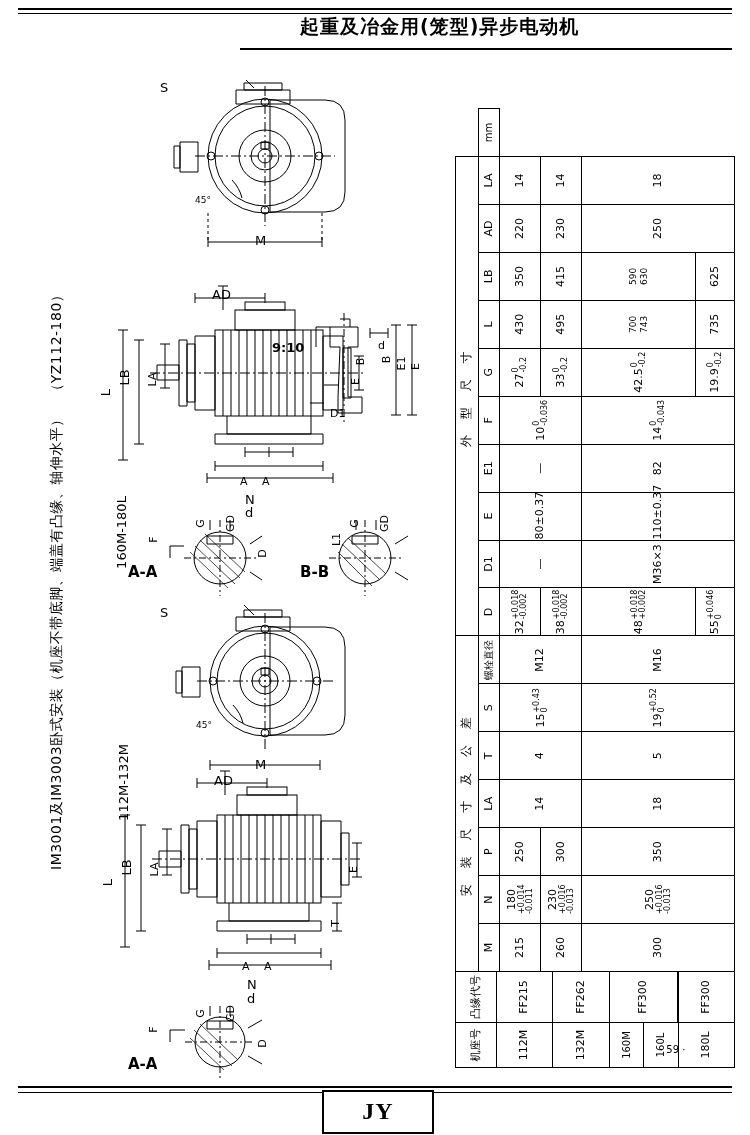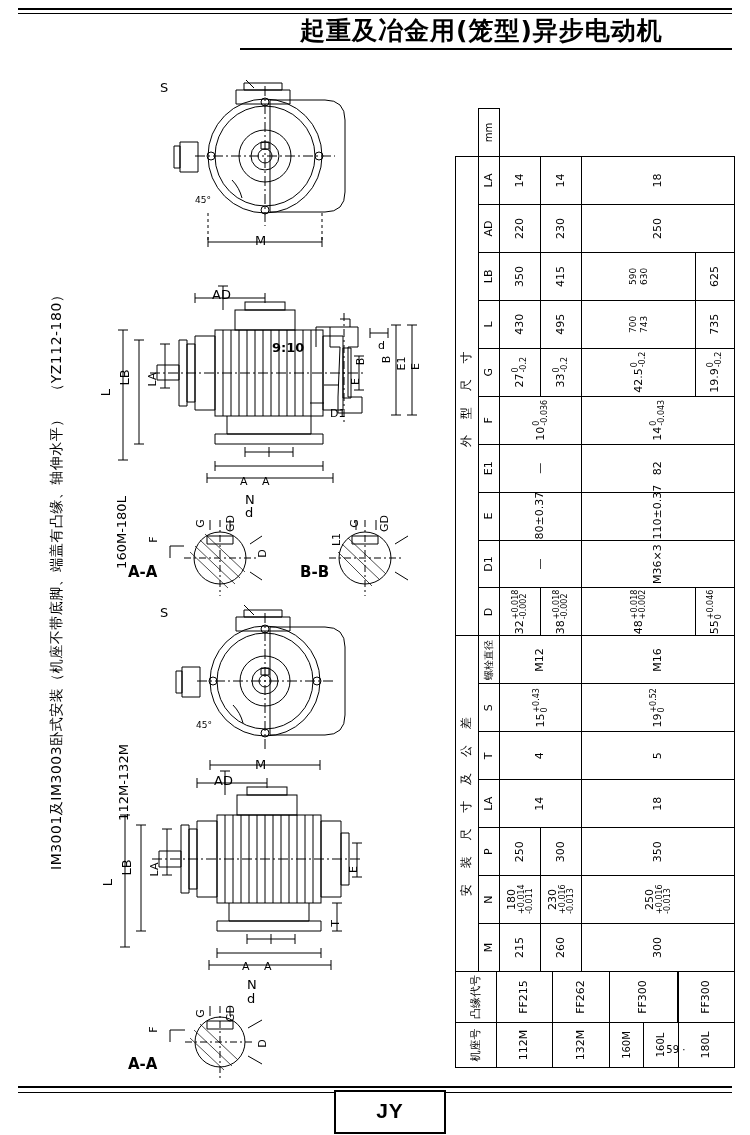--- a/index.html
+++ b/index.html
@@ -32,21 +32,21 @@
     position: absolute;
     left: 18px; top: 13px;
     width: 714px; height: 0;
     border-top: 1px solid #000;
   }
   .header-title {
     position: absolute;
     left: 300px; top: 14px;
     width: 432px;
     text-align: left;
-    font-size: 25px;
+    font-size: 19px;
     font-weight: bold;
     font-family: "DejaVu Sans", sans-serif;
     letter-spacing: 1px;
     white-space: nowrap;
   }
   .header-rule-bottom {
     position: absolute;
     left: 240px; top: 48px;
     width: 492px; height: 0;
     border-top: 2px solid #000;
@@ -60,28 +60,28 @@
     border-top: 2px solid #000;
   }
   .footer-rule2 {
     position: absolute;
     left: 18px; top: 1092px;
     width: 714px; height: 0;
     border-top: 1px solid #000;
   }
   .footer-logo {
     position: absolute;
-    left: 334px; top: 1090px;
+    left: 322px; top: 1090px;
     width: 108px; height: 40px;
     border: 2px solid #000;
     background: #fff;
     text-align: center;
-    font-family: Liberation Sans, sans-serif;
+    font-family: Liberation Serif, serif;
     font-weight: bold;
-    font-size: 21px;
+    font-size: 24px;
     line-height: 38px;
     letter-spacing: 1px;
   }
   .footer-pagenum {
     position: absolute;
     left: 660px; top: 1044px;
     font-size: 10px;
     font-family: "DejaVu Sans", sans-serif;
   }
 

